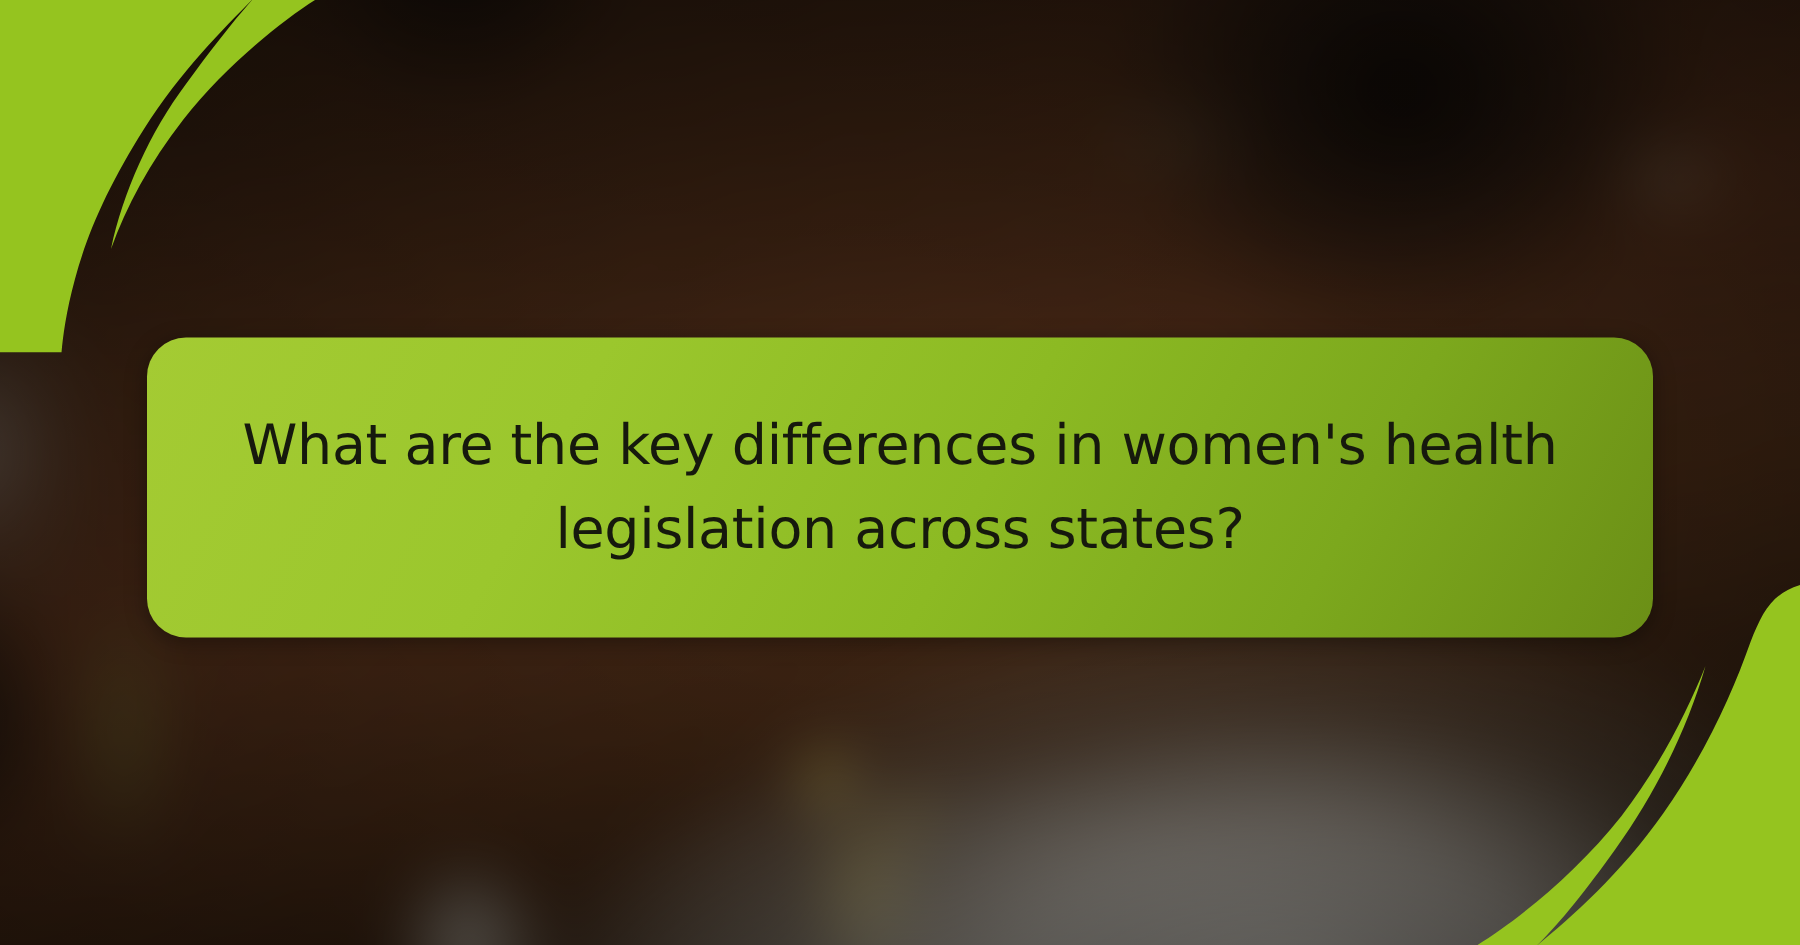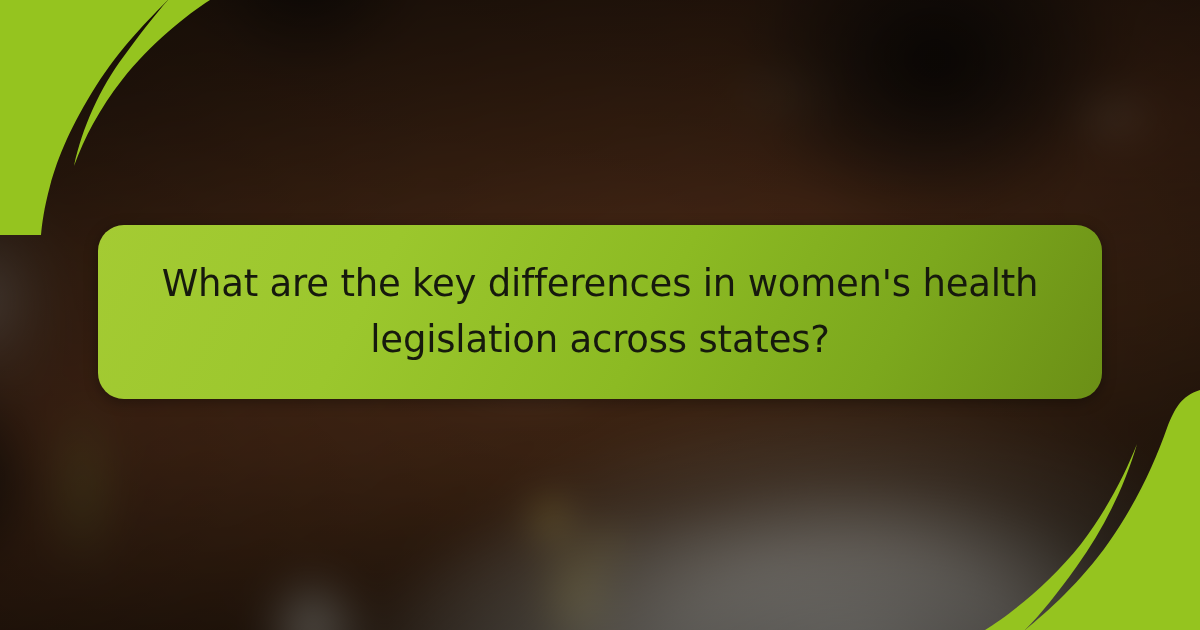--- a/index.html
+++ b/index.html
@@ -67,21 +67,21 @@
 
   
   .swoosh { position:absolute; display:block; }
   #swoosh-tl { top:0; left:0; }
   #swoosh-br { right:0; bottom:0; }
 
   
   #question-card {
     position:absolute;
     left:98px; top:225px;
-    width:1004px; height:174px;
+    width:1004px; height:200px;
     border-radius:26px;
     background:linear-gradient(118deg,
                 #a4cb33 0%,
                 #9bc72d 28%,
                 #8cba23 55%,
                 #7ca81d 78%,
                 #6b8f16 100%);
     box-shadow:0 3px 14px rgba(0,0,0,.34);
     display:flex;
     align-items:center;

